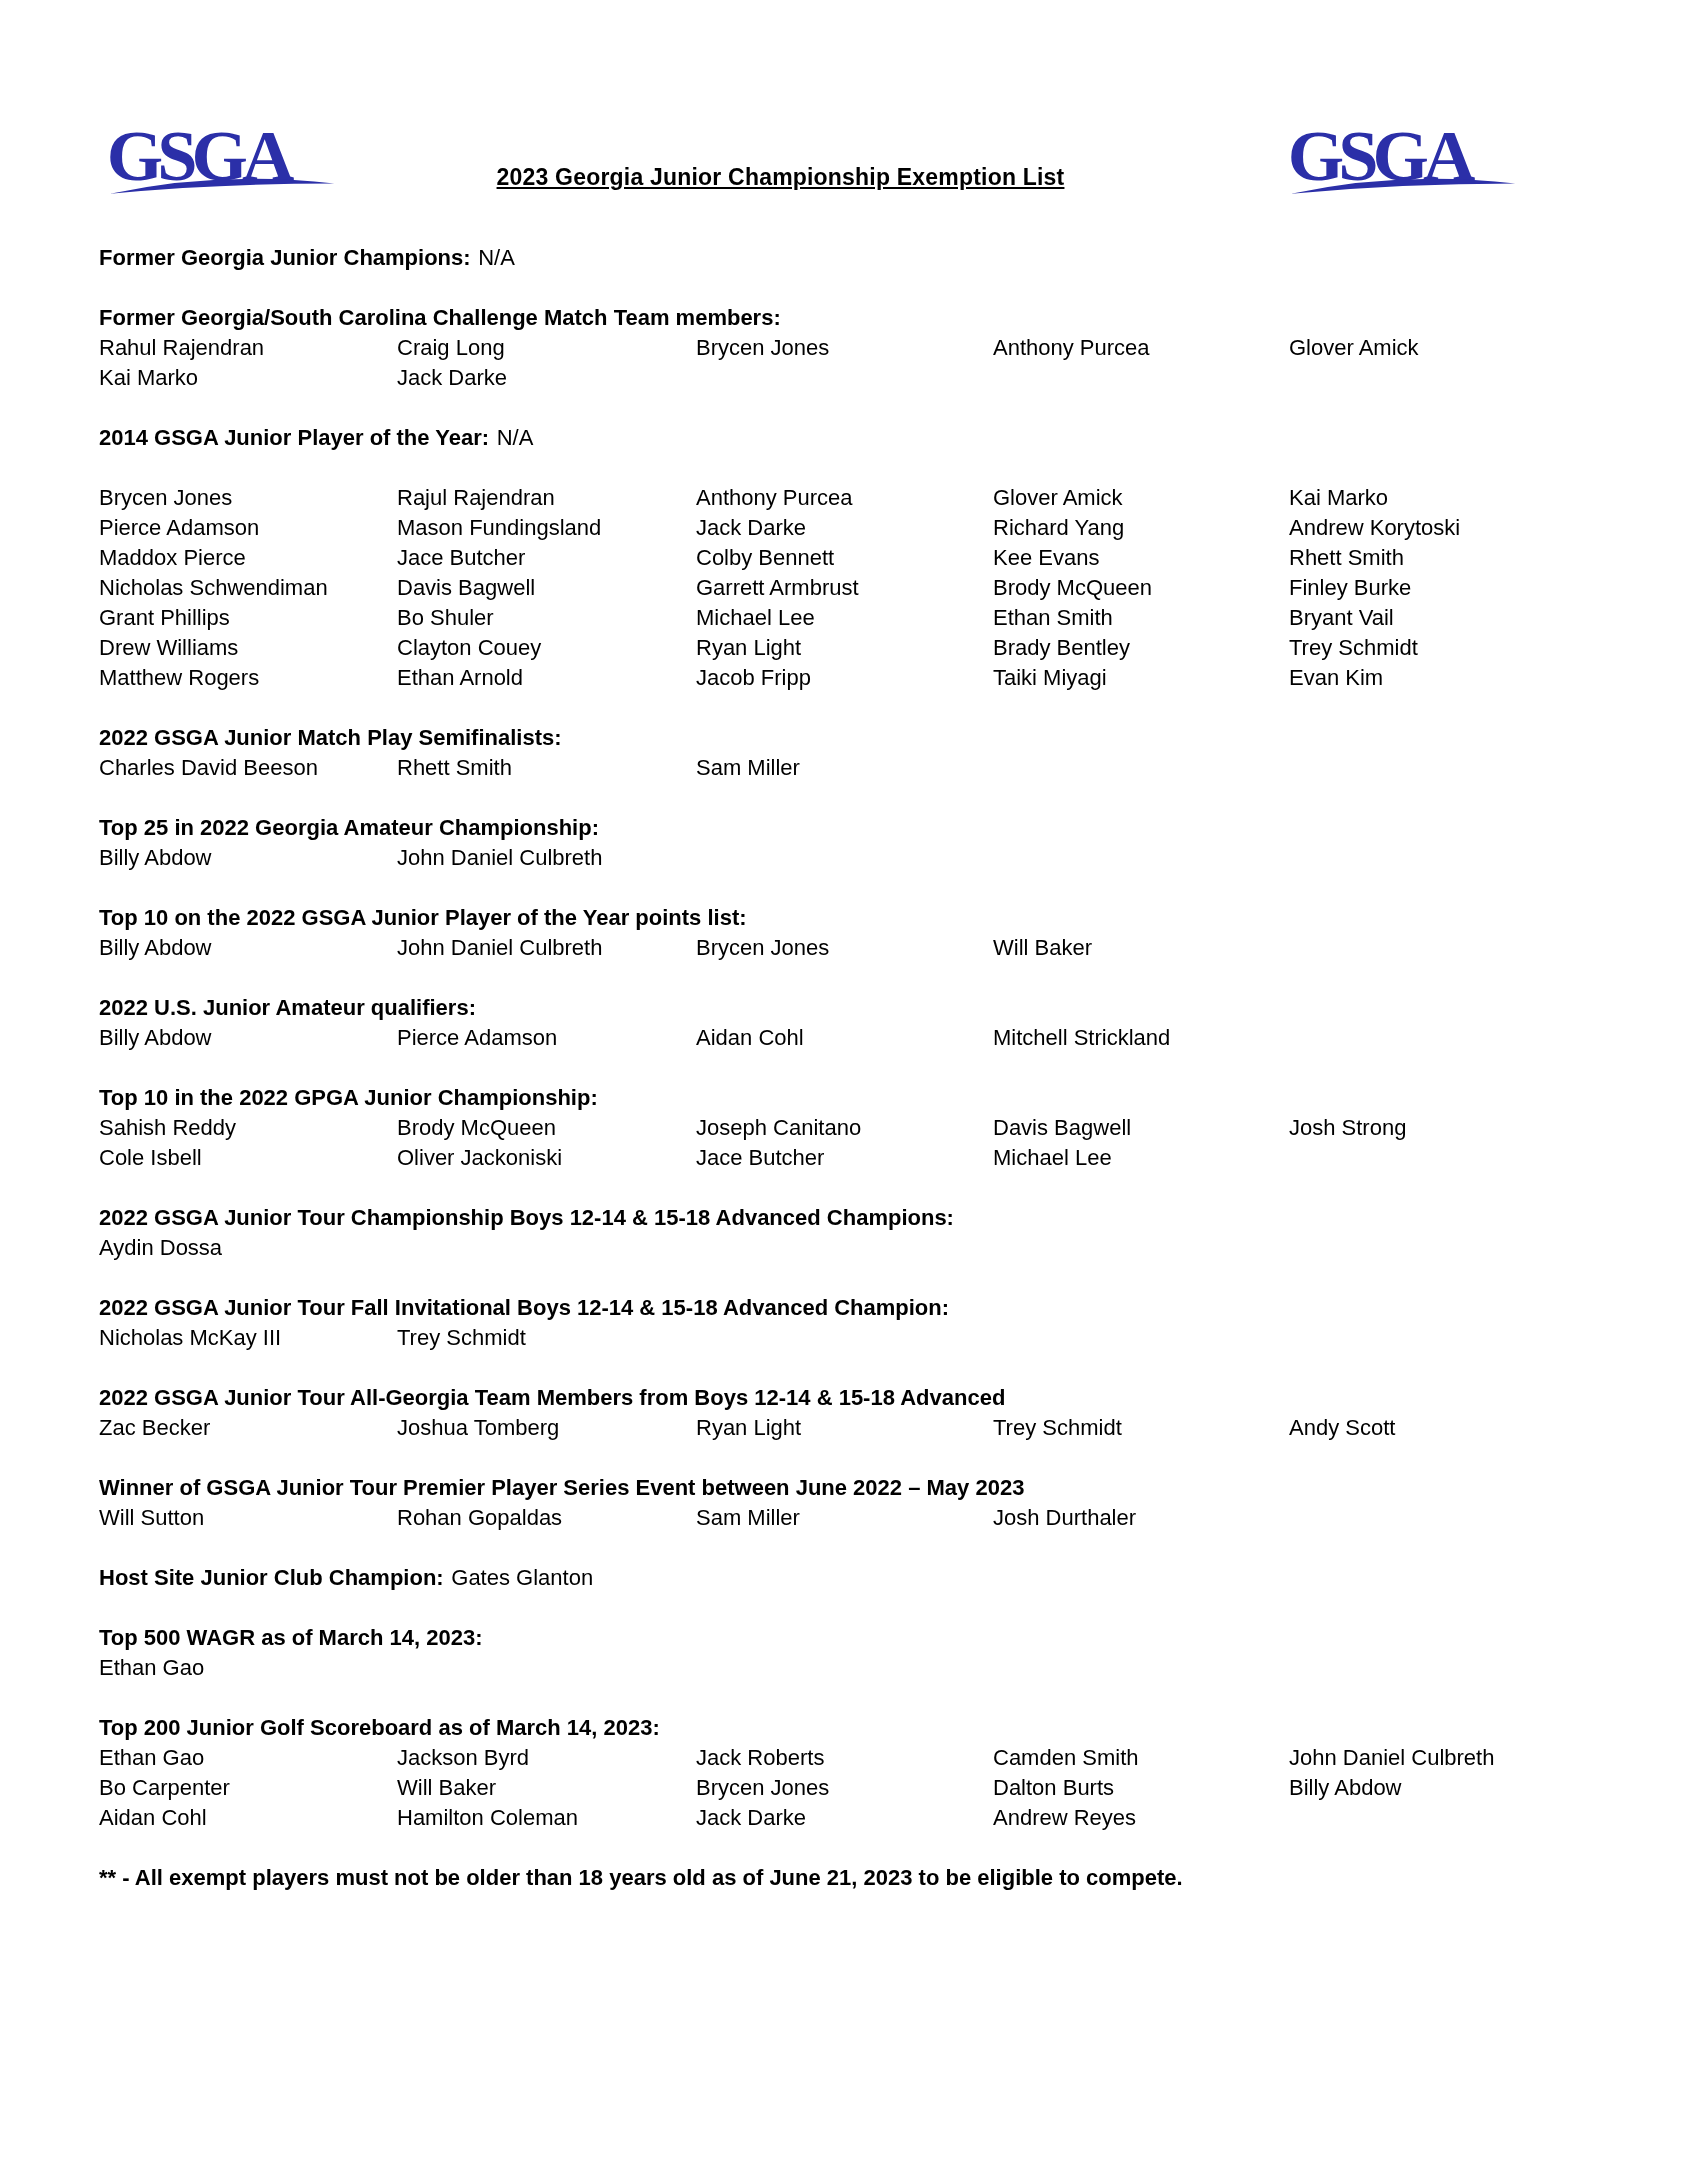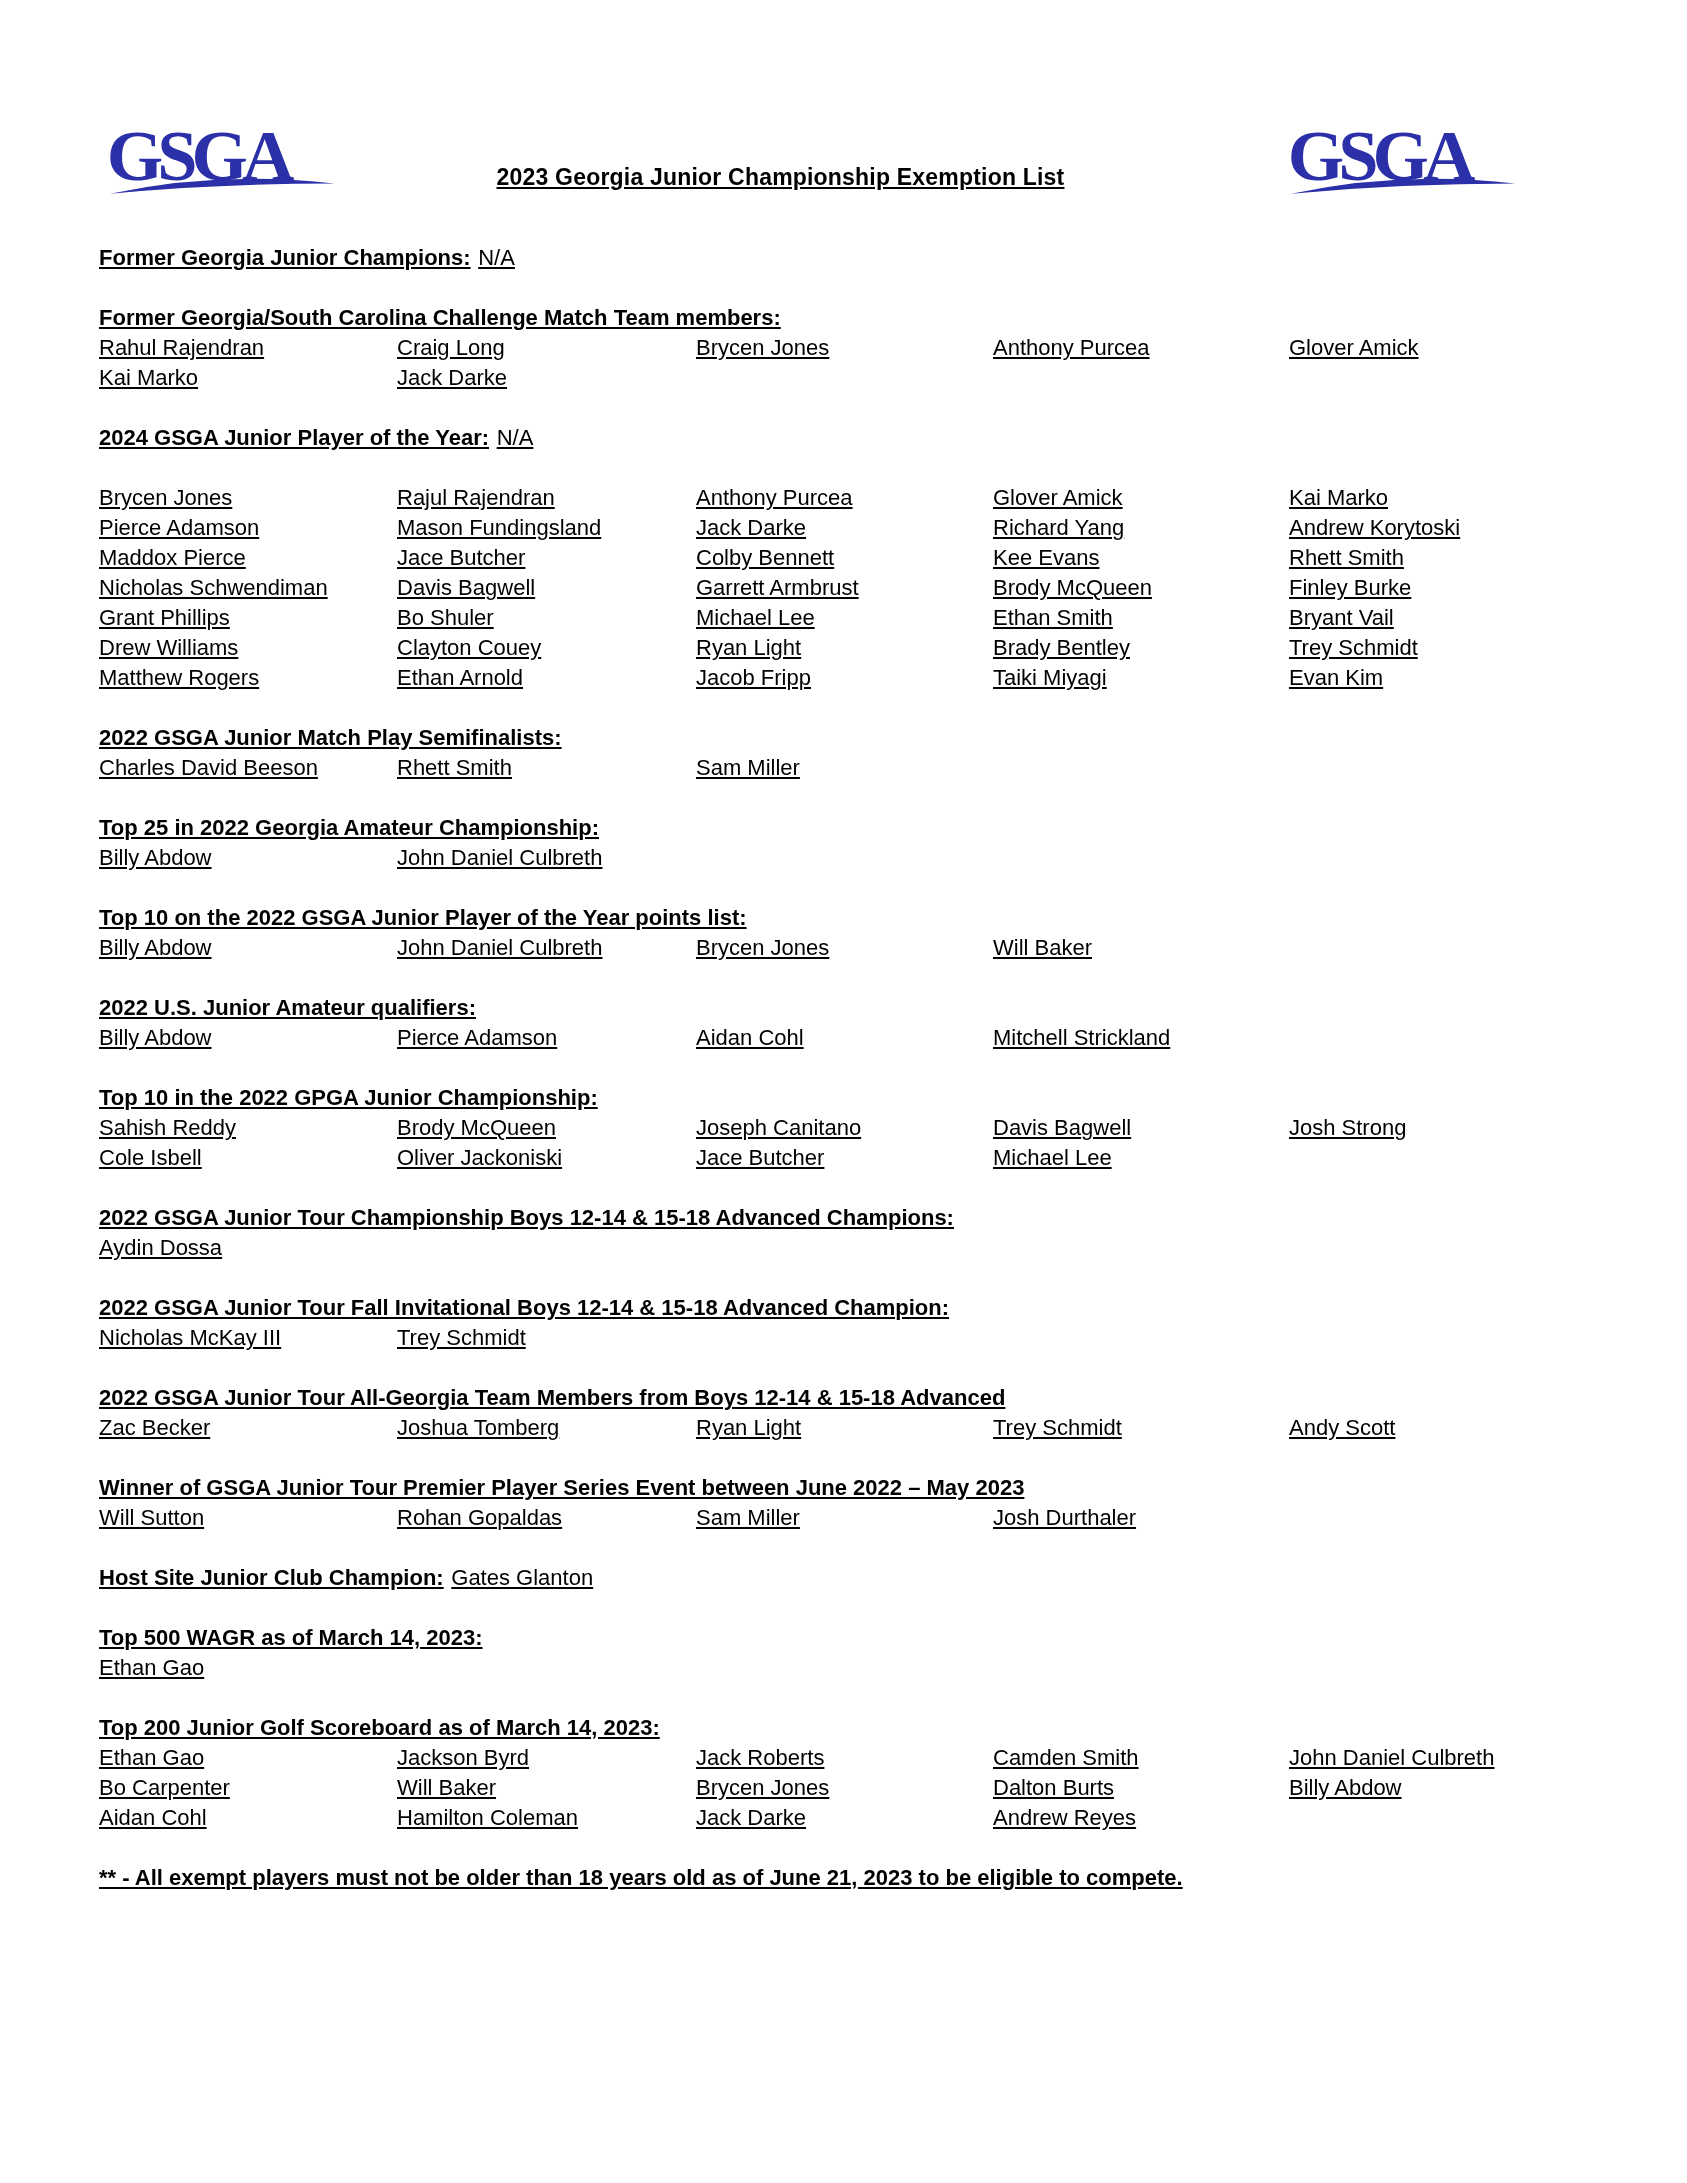--- a/index.html
+++ b/index.html
@@ -26,21 +26,20 @@
     text-decoration: underline;
     letter-spacing: 0.2px;
   }
   .content {
     position: absolute;
     left: 99px;
     top: 243px;
     width: 1510px;
     font-size: 22px;
     line-height: 30px;
-    text-decoration: underline;
   }
   .section { margin-bottom: 30px; }
   .heading-line .heading { font-weight: bold; }
   .heading-line .inline-value { font-weight: normal; margin-left: 7.6px; }
   .name-row {
     display: grid;
     grid-template-columns: 298px 299px 297px 296px 1fr;
   }
   .name-cell { white-space: nowrap; }
   .footnote { font-weight: bold; margin-top: 8px; }
@@ -73,21 +72,21 @@
           <span class="name-cell">Brycen Jones</span>
           <span class="name-cell">Anthony Purcea</span>
           <span class="name-cell">Glover Amick</span>
         </div>
         <div class="name-row">
           <span class="name-cell">Kai Marko</span>
           <span class="name-cell">Jack Darke</span>
         </div>
       </div>
       <div class="section">
-        <p class="heading-line"><span class="heading">2024 GSGA Junior Player of the Year:</span><span class="inline-value">N/A</span></p>
+        <p class="heading-line"><span class="heading">2014 GSGA Junior Player of the Year:</span><span class="inline-value">N/A</span></p>
       </div>
       <div class="section">
         <div class="name-row">
           <span class="name-cell">Brycen Jones</span>
           <span class="name-cell">Rajul Rajendran</span>
           <span class="name-cell">Anthony Purcea</span>
           <span class="name-cell">Glover Amick</span>
           <span class="name-cell">Kai Marko</span>
         </div>
         <div class="name-row">

